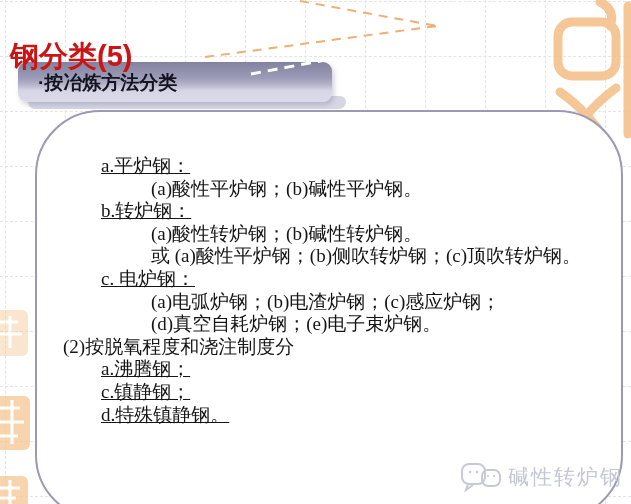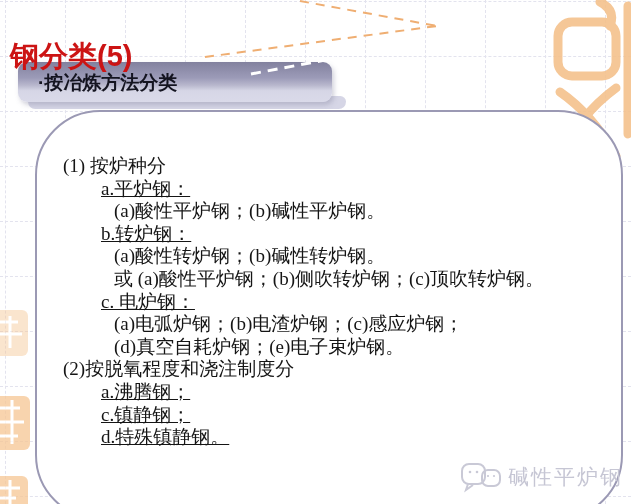--- a/index.html
+++ b/index.html
@@ -43,21 +43,21 @@
     box-sizing:border-box;
   }
   .content-text{
     position:absolute;left:37px;top:155px;width:575px;z-index:3;
     font-family:"Liberation Serif","DejaVu Serif",serif;
     font-size:19px;line-height:22.6px;color:#151515;
   }
   .content-line{white-space:nowrap;}
   .indent-0{padding-left:26px;}
   .indent-1{padding-left:64px;text-decoration:underline;}
-  .indent-2{padding-left:77px;}
+  .indent-2{padding-left:114px;}
 
   
   .deco{position:absolute;left:0;top:0;z-index:1;pointer-events:none;}
   .deco-top{z-index:5;}
 
   
   .watermark{
     position:absolute;left:460px;top:460px;z-index:6;
     display:flex;align-items:center;color:#c6c6d4;
   }
@@ -115,21 +115,20 @@
     <path d="M628,6 v128"></path>
     <path d="M560,92 q32,22 56,64"></path>
     <path d="M616,88 q-38,28 -52,66"></path>
     <path d="M648,40 q-14,30 2,58"></path>
   </g>
 </svg>
 
 <div class="content-box"></div>
 
 <div class="content-text">
-  <div class="content-line indent-0">(1) 按炉种分</div>
   <div class="content-line indent-1">a.平炉钢：</div>
   <div class="content-line indent-2">(a)酸性平炉钢；(b)碱性平炉钢。</div>
   <div class="content-line indent-1">b.转炉钢：</div>
   <div class="content-line indent-2">(a)酸性转炉钢；(b)碱性转炉钢。</div>
   <div class="content-line indent-2">或 (a)酸性平炉钢；(b)侧吹转炉钢；(c)顶吹转炉钢。</div>
   <div class="content-line indent-1">c. 电炉钢：</div>
   <div class="content-line indent-2">(a)电弧炉钢；(b)电渣炉钢；(c)感应炉钢；</div>
   <div class="content-line indent-2">(d)真空自耗炉钢；(e)电子束炉钢。</div>
   <div class="content-line indent-0">(2)按脱氧程度和浇注制度分</div>
   <div class="content-line indent-1">a.沸腾钢；</div>
@@ -155,14 +154,14 @@
     <g stroke="#c9c9d6" stroke-width="2" fill="none">
       <rect x="2" y="4" width="23" height="20" rx="7"></rect>
       <path d="M8,24 l-2,6 l7,-5"></path>
       <rect x="22" y="10" width="18" height="16" rx="6"></rect>
       <circle cx="10" cy="12" r="1.3" fill="#c9c9d6" stroke="none"></circle>
       <circle cx="17" cy="12" r="1.3" fill="#c9c9d6" stroke="none"></circle>
       <circle cx="28" cy="16" r="1.1" fill="#c9c9d6" stroke="none"></circle>
       <circle cx="34" cy="16" r="1.1" fill="#c9c9d6" stroke="none"></circle>
     </g>
   </svg>
-  <span class="watermark-text">碱性平炉钢</span>
+  <span class="watermark-text">碱性转炉钢</span>
 </div>
 
 </body></html>

